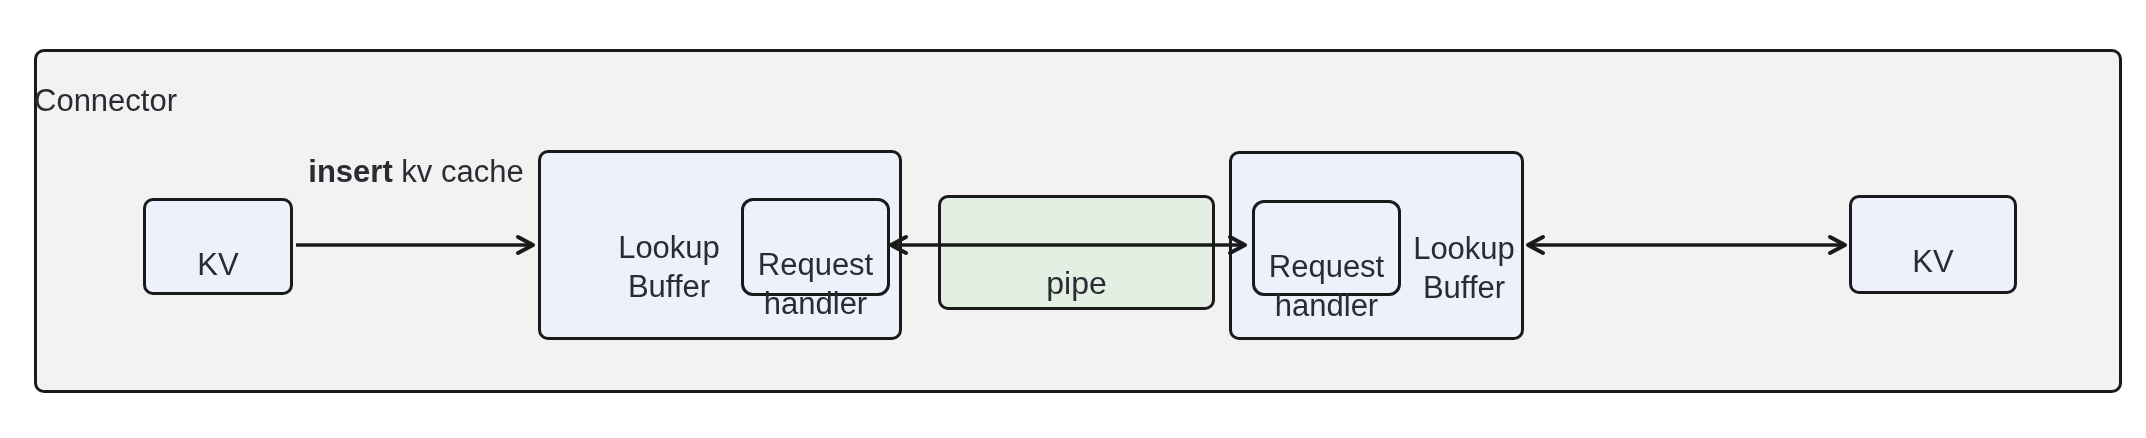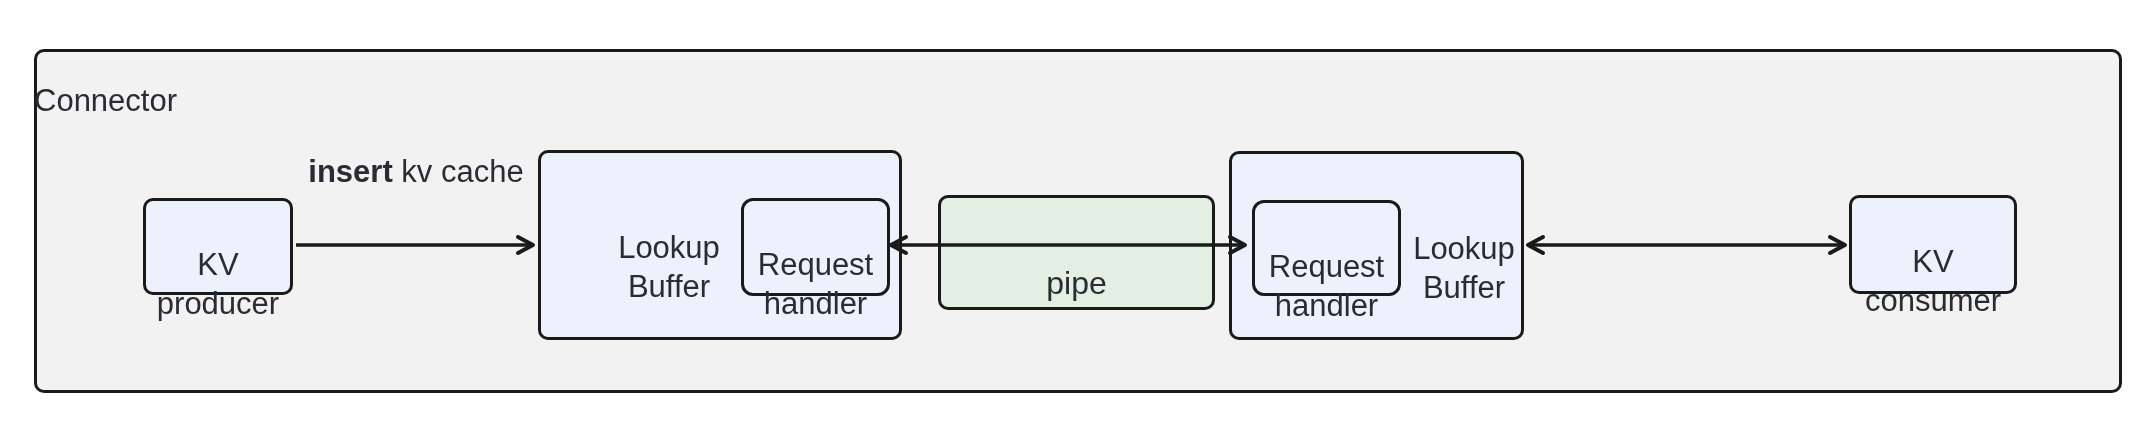--- a/index.html
+++ b/index.html
@@ -121,21 +121,20 @@
 <body>
 
 <div class="canvas">
 
   <div class="connector"></div>
   <div class="connector-title">Connector</div>
 
   <div class="node kv-producer">
     <div class="node-text">
       <span>KV</span>
-      <span>producer</span>
     </div>
   </div>
 
   <div class="edge-label edge-label-insert">
     <div><span class="bold">insert</span><span> kv cache</span></div>
   </div>
 
   <div class="node lb-left">
     <div class="lb-label">
       <span>Lookup</span>
@@ -163,21 +162,20 @@
     <div class="lb-label">
       <span>Lookup</span>
       <span>Buffer</span>
     </div>
   </div>
 
 
   <div class="node kv-consumer">
     <div class="node-text">
       <span>KV</span>
-      <span>consumer</span>
     </div>
   </div>
 
   <svg class="edges-layer" width="2146" height="438" viewBox="0 0 2146 438" xmlns="http://www.w3.org/2000/svg">
     <defs>
       <marker id="vhead" viewBox="0 0 26 26" refX="20" refY="13" markerWidth="26" markerHeight="26" markerUnits="userSpaceOnUse" orient="auto-start-reverse">
         <path d="M6,5 L21,13 L6,21" fill="none" stroke="#1a1a1a" stroke-width="4" stroke-linecap="round" stroke-linejoin="round"></path>
       </marker>
     </defs>
     <line x1="296" y1="245" x2="532" y2="245" stroke="#1a1a1a" stroke-width="3.5" marker-end="url(#vhead)"></line>

